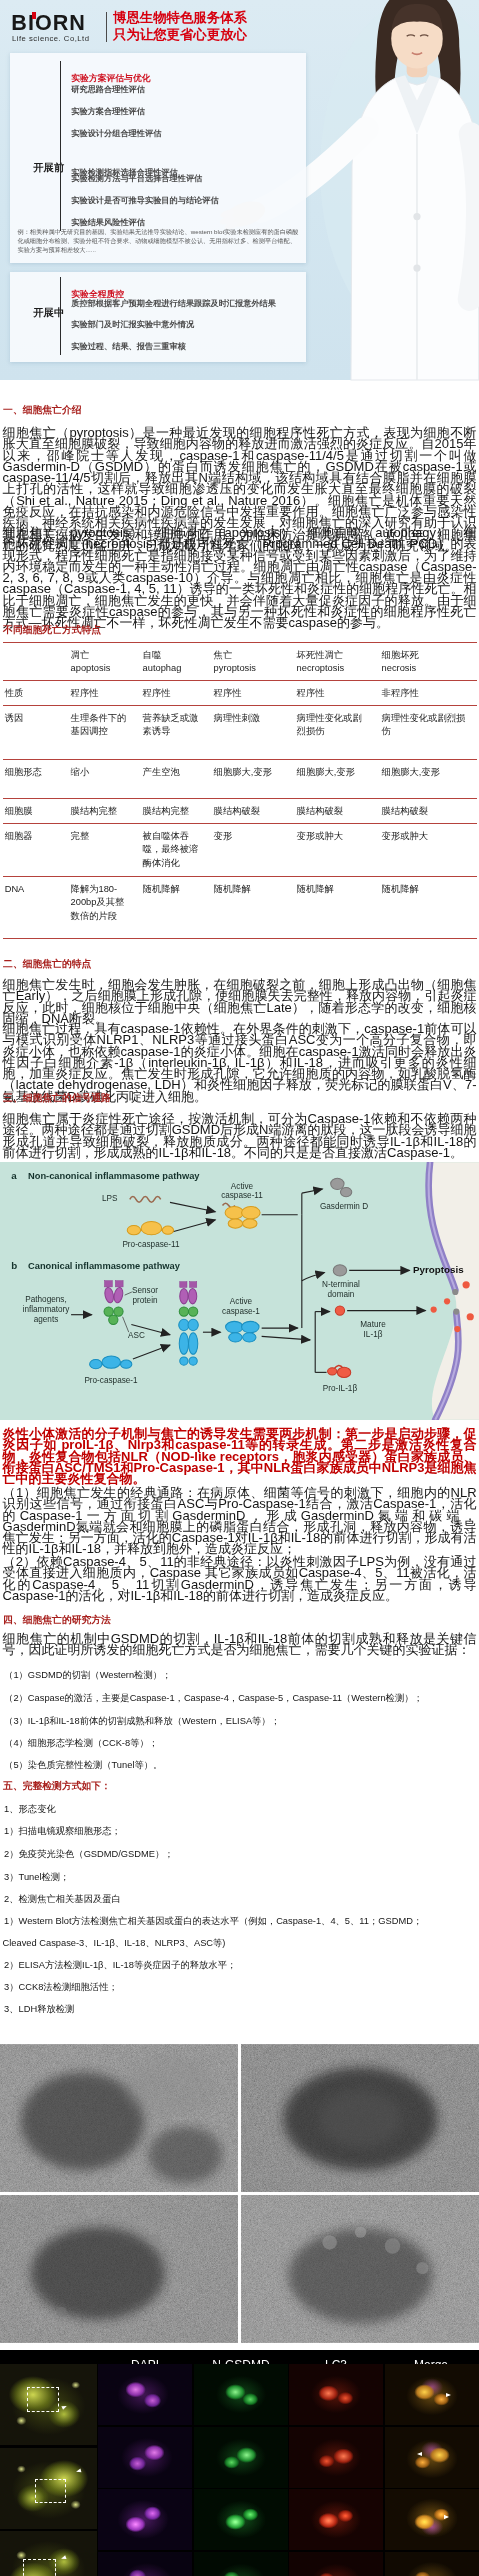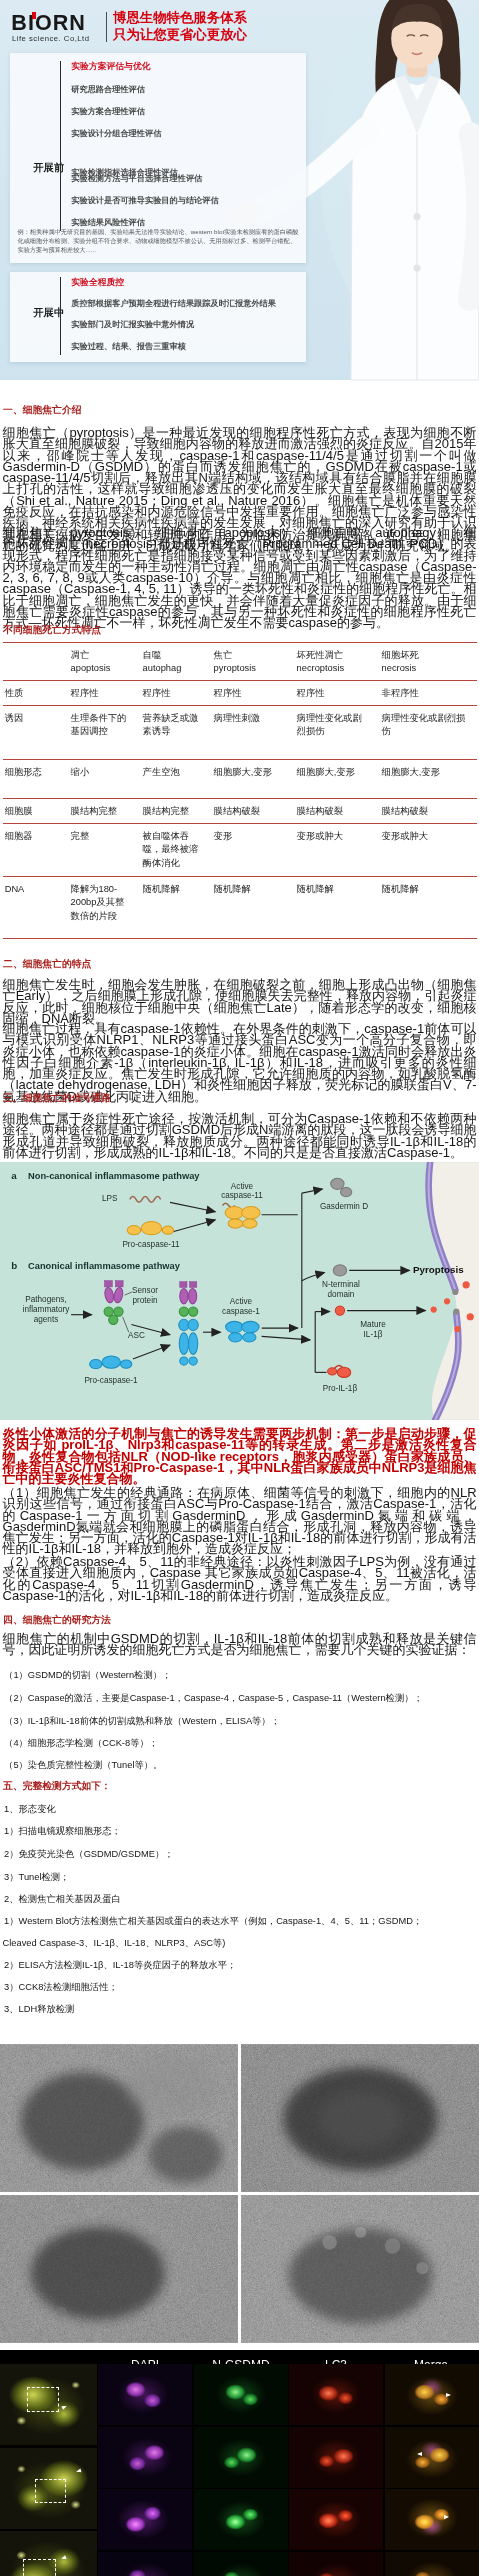--- a/index.html
+++ b/index.html
@@ -15,21 +15,21 @@
   .logo-sub{position:absolute;left:12px;top:34px;font-size:7.7px;color:#2b2b2b;letter-spacing:0.5px;}
   .head-divider{position:absolute;left:106px;top:12.4px;width:1px;height:30px;background:#4a4a4a;}
   .tagline{position:absolute;left:113px;top:9.3px;font-size:13.4px;line-height:17px;font-weight:700;color:#d7000f;}
 
   .svc-box{position:absolute;left:10.3px;background:rgba(246,250,253,0.94);
            box-shadow:0 1px 4.1px rgba(110,150,175,0.30);}
   .box1{top:53px;width:296px;height:210px;}
   .box2{top:272px;width:296px;height:90px;}
   .stage{position:absolute;left:23px;font-size:10.3px;font-weight:700;color:#1c1c1c;}
   .vline{position:absolute;left:50px;width:1px;background:#2b2b2b;}
-  .svc-title{position:absolute;left:61px;font-size:8.8px;font-weight:700;color:#cf1322;}
+  .svc-title{position:absolute;left:61px;font-size:8.8px;font-weight:700;color:#cf1322;margin-top:12px;}
   .svc-item{position:absolute;left:61px;font-size:8.2px;font-weight:700;color:#4a4a4a;}
   .svc-note{position:absolute;left:7.2px;width:282px;font-size:6.2px;line-height:8.8px;color:#555;}
 
   
   .sec-title{position:absolute;left:3.1px;font-size:9.8px;font-weight:700;color:#a8201d;}
   .para{position:absolute;left:2.6px;width:474px;font-size:13px;line-height:11.3px;color:#151515;text-align:justify;}
   .red-para{color:#c00000;font-weight:700;}
   .line{position:absolute;left:4.1px;width:471px;font-size:9.3px;color:#151515;}
 
   

